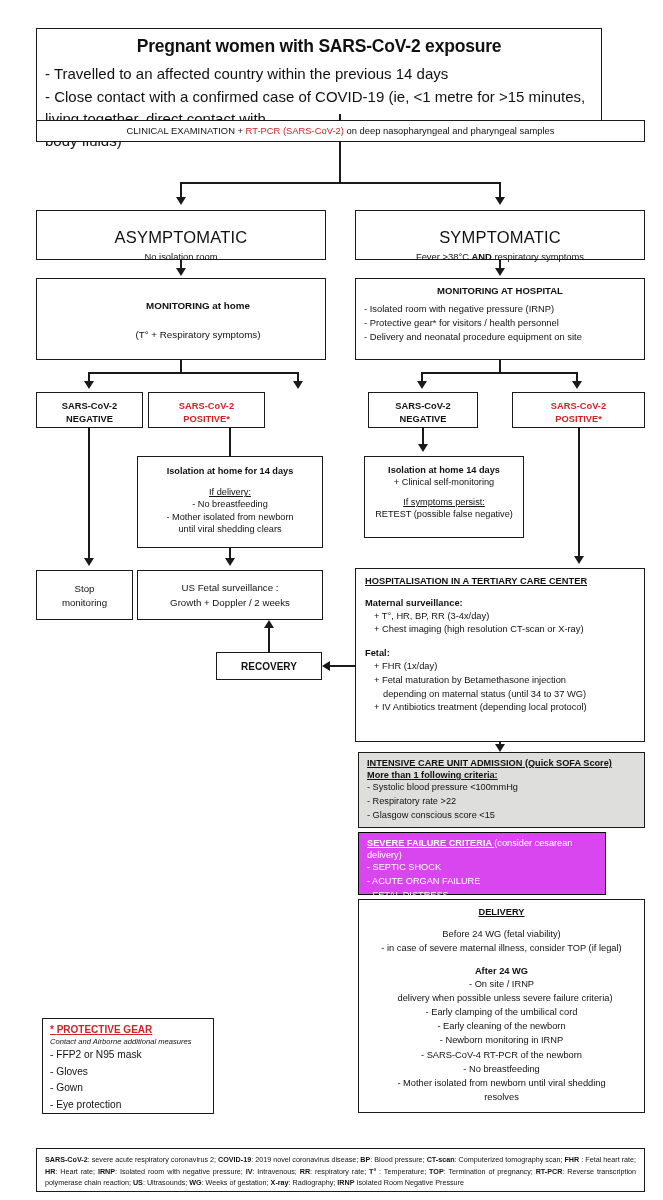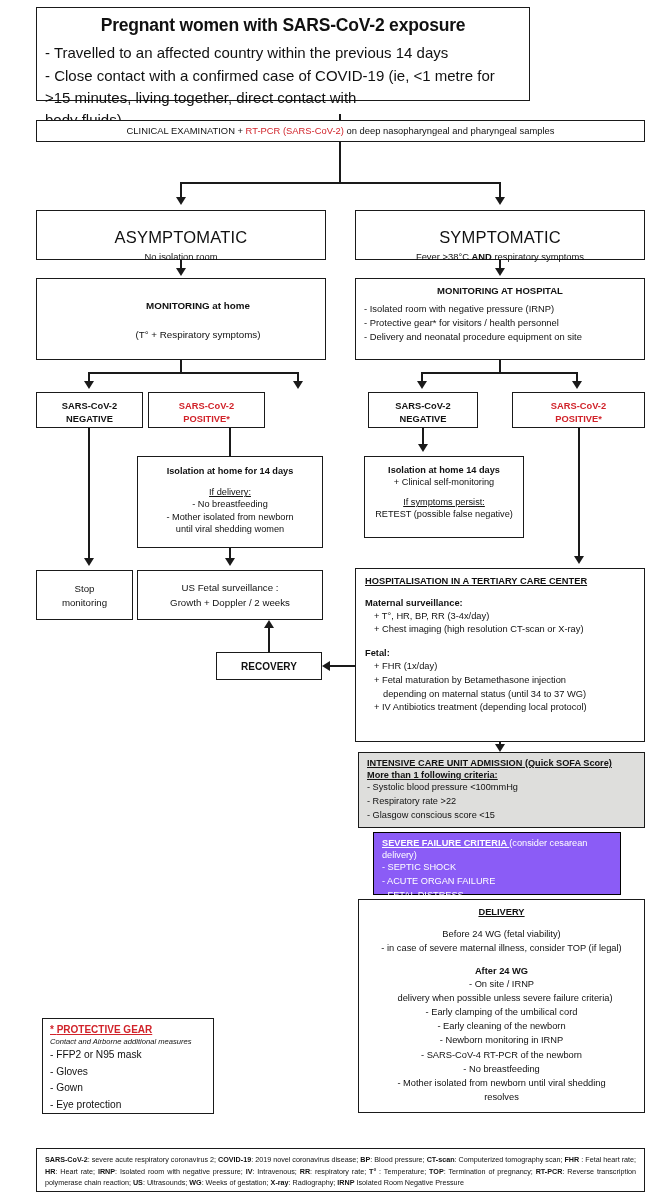--- a/index.html
+++ b/index.html
@@ -20,21 +20,21 @@
     box-sizing:border-box;
     border:1.6px solid #1a1a1a;
     background:#ffffff;
     text-align:center;
     line-height:1.32;
   }
   .red{color:#d1232a;}
   .u{text-decoration:underline;}
 
   
-  #title-box{left:36px;top:7px;width:494px;height:94px;padding:4px 8px;text-align:left;}
+  #title-box{left:36px;top:28px;width:566px;height:94px;padding:4px 8px;text-align:left;}
   #title-heading{font-size:17.5px;font-weight:bold;text-align:center;letter-spacing:-.2px;margin:2px 0 5px;}
   #title-box .bullet{font-size:15px;margin:1px 0;line-height:1.45;}
 
   
   #clinical-box{left:36px;top:120px;width:609px;height:22px;}
   #clinical-box .inner{font-size:9.4px;padding-top:4px;}
 
   
   #asym-box{left:36px;top:210px;width:290px;height:50px;}
   #sym-box{left:355px;top:210px;width:290px;height:50px;}
@@ -84,21 +84,21 @@
   #hosp-box .sec{font-size:9.3px;font-weight:bold;margin-top:10px;}
   #hosp-box .li2{font-size:9.3px;line-height:1.5;padding-left:9px;}
 
   
   #icu-box{left:358px;top:752px;width:287px;height:76px;background:#dededc;text-align:left;padding:4px 8px;}
   #icu-box .h{font-size:9.2px;font-weight:bold;text-decoration:underline;}
   #icu-box .h2{font-size:9.2px;font-weight:bold;text-decoration:underline;}
   #icu-box .li{font-size:9.2px;line-height:1.5;}
 
   
-  #sev-box{left:373px;top:832px;width:248px;height:63px;background:#8b5cf6;color:#ffffff;border-color:#000;text-align:left;padding:4px 8px;}
+  #sev-box{left:358px;top:832px;width:248px;height:63px;background:#d946ef;color:#ffffff;border-color:#000;text-align:left;padding:4px 8px;}
   #sev-box .h{font-size:9.2px;font-weight:bold;}
   #sev-box .h .u{text-decoration:underline;}
   #sev-box .li{font-size:9.2px;line-height:1.5;}
 
   
   #del-box{left:358px;top:899px;width:287px;height:214px;text-align:center;padding:6px 9px;}
   #del-box .h{font-size:9.3px;font-weight:bold;text-decoration:underline;}
   #del-box .sec{font-size:9.3px;font-weight:bold;margin-top:10px;}
   #del-box .sec span{font-weight:normal;}
   #del-box .li{font-size:9.3px;line-height:1.52;}
@@ -229,21 +229,21 @@
   <div class="arw" style="left:417.5px;top:444px;"></div>
 
   <div class="ln vl" style="left:578px;top:428px;height:130px;"></div>
   <div class="arw" style="left:573.5px;top:556px;"></div>
 
   <div class="box" id="iso-left">
     <div class="h">Isolation at home for 14 days</div>
     <div class="u2"><span class="u">If delivery:</span></div>
     <div class="li">- No breastfeeding</div>
     <div class="li">- Mother isolated from newborn</div>
-    <div class="li">until viral shedding women</div>
+    <div class="li">until viral shedding clears</div>
   </div>
 
   <div class="box" id="iso-right">
     <div class="h">Isolation at home 14 days</div>
     <div class="s">+ Clinical self-monitoring</div>
     <div class="u2"><span class="u">If symptoms persist:</span></div>
     <div class="s">RETEST (possible false negative)</div>
   </div>
 
   <div class="ln vl" style="left:229px;top:548px;height:12px;"></div>

